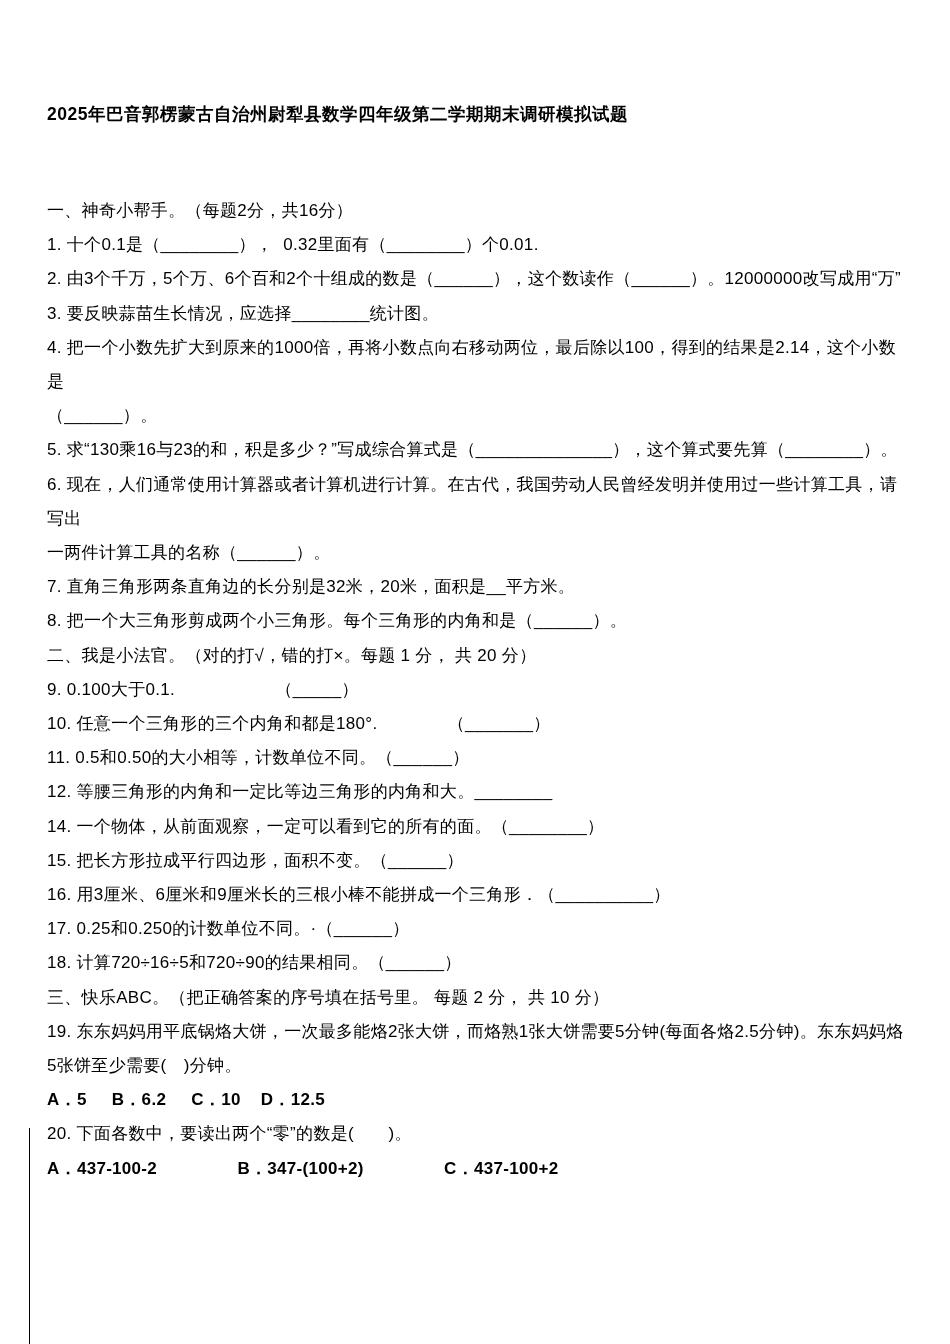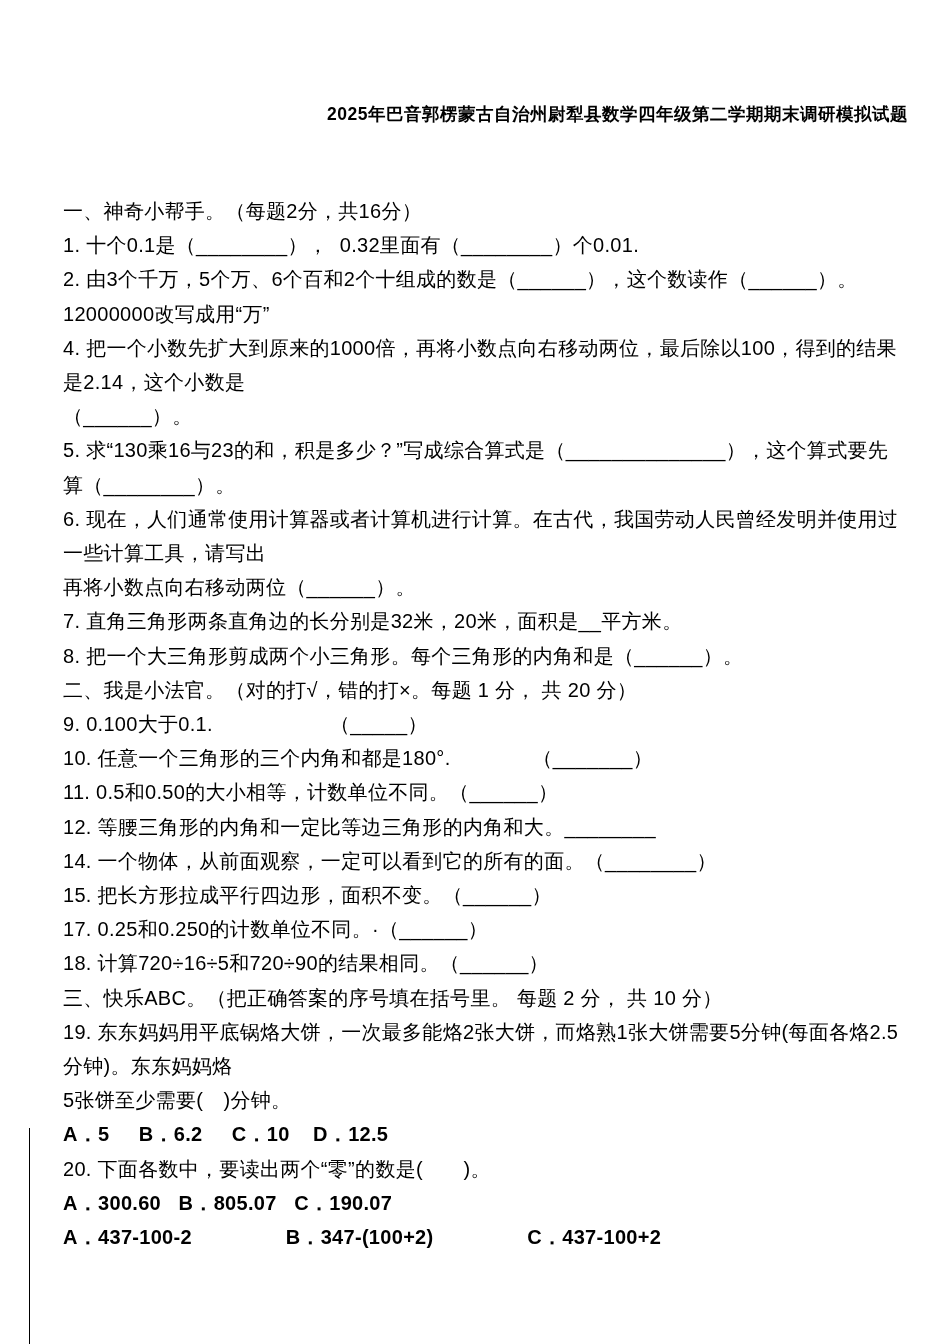--- a/index.html
+++ b/index.html
@@ -7,72 +7,72 @@
   body {
     background: #ffffff;
     color: #000000;
     font-family: "Liberation Sans", "DejaVu Sans", sans-serif;
     position: relative;
     overflow: hidden;
   }
   .page { padding: 0 42px 0 47px; }
   .title {
     margin-top: 102px;
-    text-align: right;
+    text-align: left;
     font-weight: bold;
     font-size: 17.5px;
     line-height: 24px;
     letter-spacing: 0.5px;
   }
   .content { margin-top: 68px; }
   .line {
-    font-size: 20px;
+    font-size: 17px;
     line-height: 34.2px;
     white-space: pre-wrap;
     letter-spacing: 0.3px;
-    margin-left: 16px;
   }
   .line.bold { font-weight: bold; }
   .margin-line {
     position: absolute;
     left: 29px;
     top: 1128px;
     width: 1px;
     height: 216px;
     background: #000000;
   }
 </style>
 </head>
 <body>
 
 <div class="page">
   <h1 class="title">2025年巴音郭楞蒙古自治州尉犁县数学四年级第二学期期末调研模拟试题</h1>
   <div class="content">
       <div class="line">一、神奇小帮手。（每题2分，共16分）</div>
       <div class="line">1. 十个0.1是（________），  0.32里面有（________）个0.01.</div>
       <div class="line">2. 由3个千万，5个万、6个百和2个十组成的数是（______），这个数读作（______）。12000000改写成用“万”</div>
+      <div class="line">3. 要反映蒜苗生长情况，应选择________统计图。</div>
       <div class="line">4. 把一个小数先扩大到原来的1000倍，再将小数点向右移动两位，最后除以100，得到的结果是2.14，这个小数是</div>
       <div class="line">（______）。</div>
       <div class="line">5. 求“130乘16与23的和，积是多少？”写成综合算式是（______________），这个算式要先算（________）。</div>
       <div class="line">6. 现在，人们通常使用计算器或者计算机进行计算。在古代，我国劳动人民曾经发明并使用过一些计算工具，请写出</div>
-      <div class="line">再将小数点向右移动两位（______）。</div>
+      <div class="line">一两件计算工具的名称（______）。</div>
       <div class="line">7. 直角三角形两条直角边的长分别是32米，20米，面积是__平方米。</div>
       <div class="line">8. 把一个大三角形剪成两个小三角形。每个三角形的内角和是（______）。</div>
       <div class="line">二、我是小法官。（对的打√，错的打×。每题 1 分， 共 20 分）</div>
       <div class="line">9. 0.100大于0.1.                    （_____）</div>
       <div class="line">10. 任意一个三角形的三个内角和都是180°.              （_______）</div>
       <div class="line">11. 0.5和0.50的大小相等，计数单位不同。（______）</div>
       <div class="line">12. 等腰三角形的内角和一定比等边三角形的内角和大。________</div>
       <div class="line">14. 一个物体，从前面观察，一定可以看到它的所有的面。（________）</div>
       <div class="line">15. 把长方形拉成平行四边形，面积不变。（______）</div>
+      <div class="line">16. 用3厘米、6厘米和9厘米长的三根小棒不能拼成一个三角形．（__________）</div>
       <div class="line">17. 0.25和0.250的计数单位不同。·（______）</div>
       <div class="line">18. 计算720÷16÷5和720÷90的结果相同。（______）</div>
       <div class="line">三、快乐ABC。（把正确答案的序号填在括号里。 每题 2 分， 共 10 分）</div>
       <div class="line">19. 东东妈妈用平底锅烙大饼，一次最多能烙2张大饼，而烙熟1张大饼需要5分钟(每面各烙2.5分钟)。东东妈妈烙</div>
       <div class="line">5张饼至少需要(　)分钟。</div>
       <div class="line bold">A．5     B．6.2     C．10    D．12.5</div>
       <div class="line">20. 下面各数中，要读出两个“零”的数是(　　)。</div>
-      <div class="line bold">A．300.60   B．805.07   C．190.07</div>
       <div class="line bold">A．437-100-2                B．347-(100+2)                C．437-100+2</div>
     </div>
 </div>
 
 <div class="margin-line"></div>
 
 </body></html>

